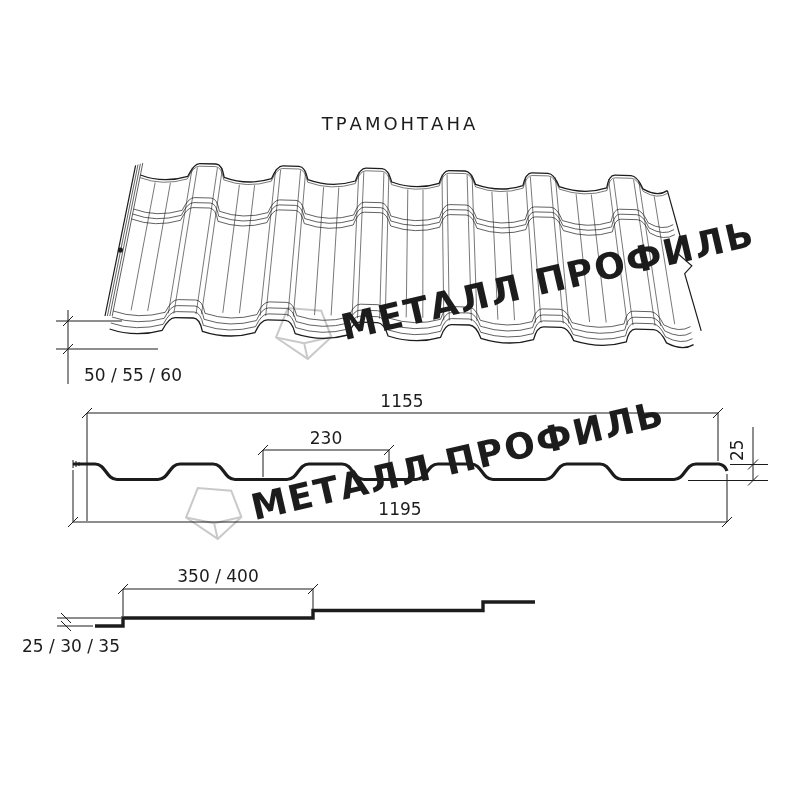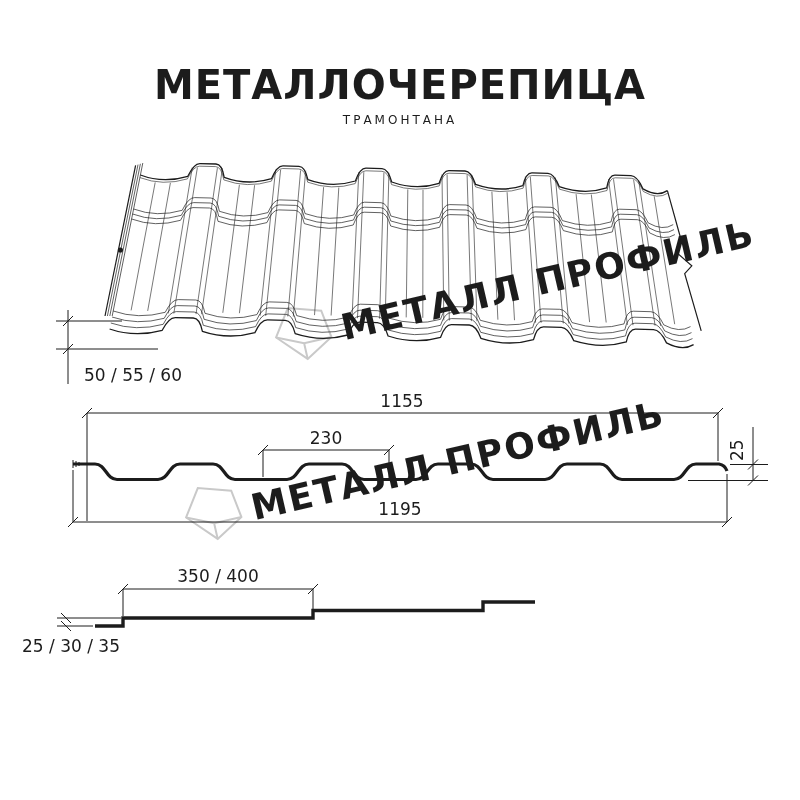--- a/index.html
+++ b/index.html
@@ -1,31 +1,30 @@
 <!DOCTYPE html>
 <html><head>
 <meta charset="utf-8">
 <style>
   html,body{margin:0;padding:0;background:#ffffff;}
   .page{position:relative;width:800px;height:800px;background:#fff;overflow:hidden;
         font-family:"DejaVu Sans", sans-serif;color:#1c1c1c;}
   .title{position:absolute;top:62px;left:0;width:800px;text-align:center;
          font-size:40px;font-weight:700;letter-spacing:1px;margin:0;}
   .subtitle{position:absolute;top:113px;left:0;width:800px;text-align:center;
-            font-size:12px;font-weight:400;letter-spacing:3px;}
+            font-size:18px;font-weight:400;letter-spacing:3px;}
   svg{position:absolute;top:0;left:0;}
   svg text{font-family:"DejaVu Sans", sans-serif;font-size:17px;fill:#1c1c1c;}
   .wm-text{font-size:36px;font-weight:700;letter-spacing:2px;}
 </style>
 </head>
 <body>
 
 <div class="page">
 
-  <h1 class="title">МЕТАЛЛОЧЕРЕПИЦА</h1>
   <div class="subtitle">ТРАМОНТАНА</div>
 
   <svg width="800" height="800" viewBox="0 0 800 800">
 
     <g transform="translate(262,312) rotate(-13)" stroke="#c9c9c9" fill="none" stroke-width="2">
       <g>
         <path d="M8,28 L26,2 L58,12 L62,40 L34,56 Z"></path>
         <path d="M8,28 L34,40 L62,40 M34,40 L34,56"></path>
       </g>
       <text class="wm-text" x="74" y="46" fill="#c9c9c9" stroke="none">МЕТАЛЛ ПРОФИЛЬ</text>

